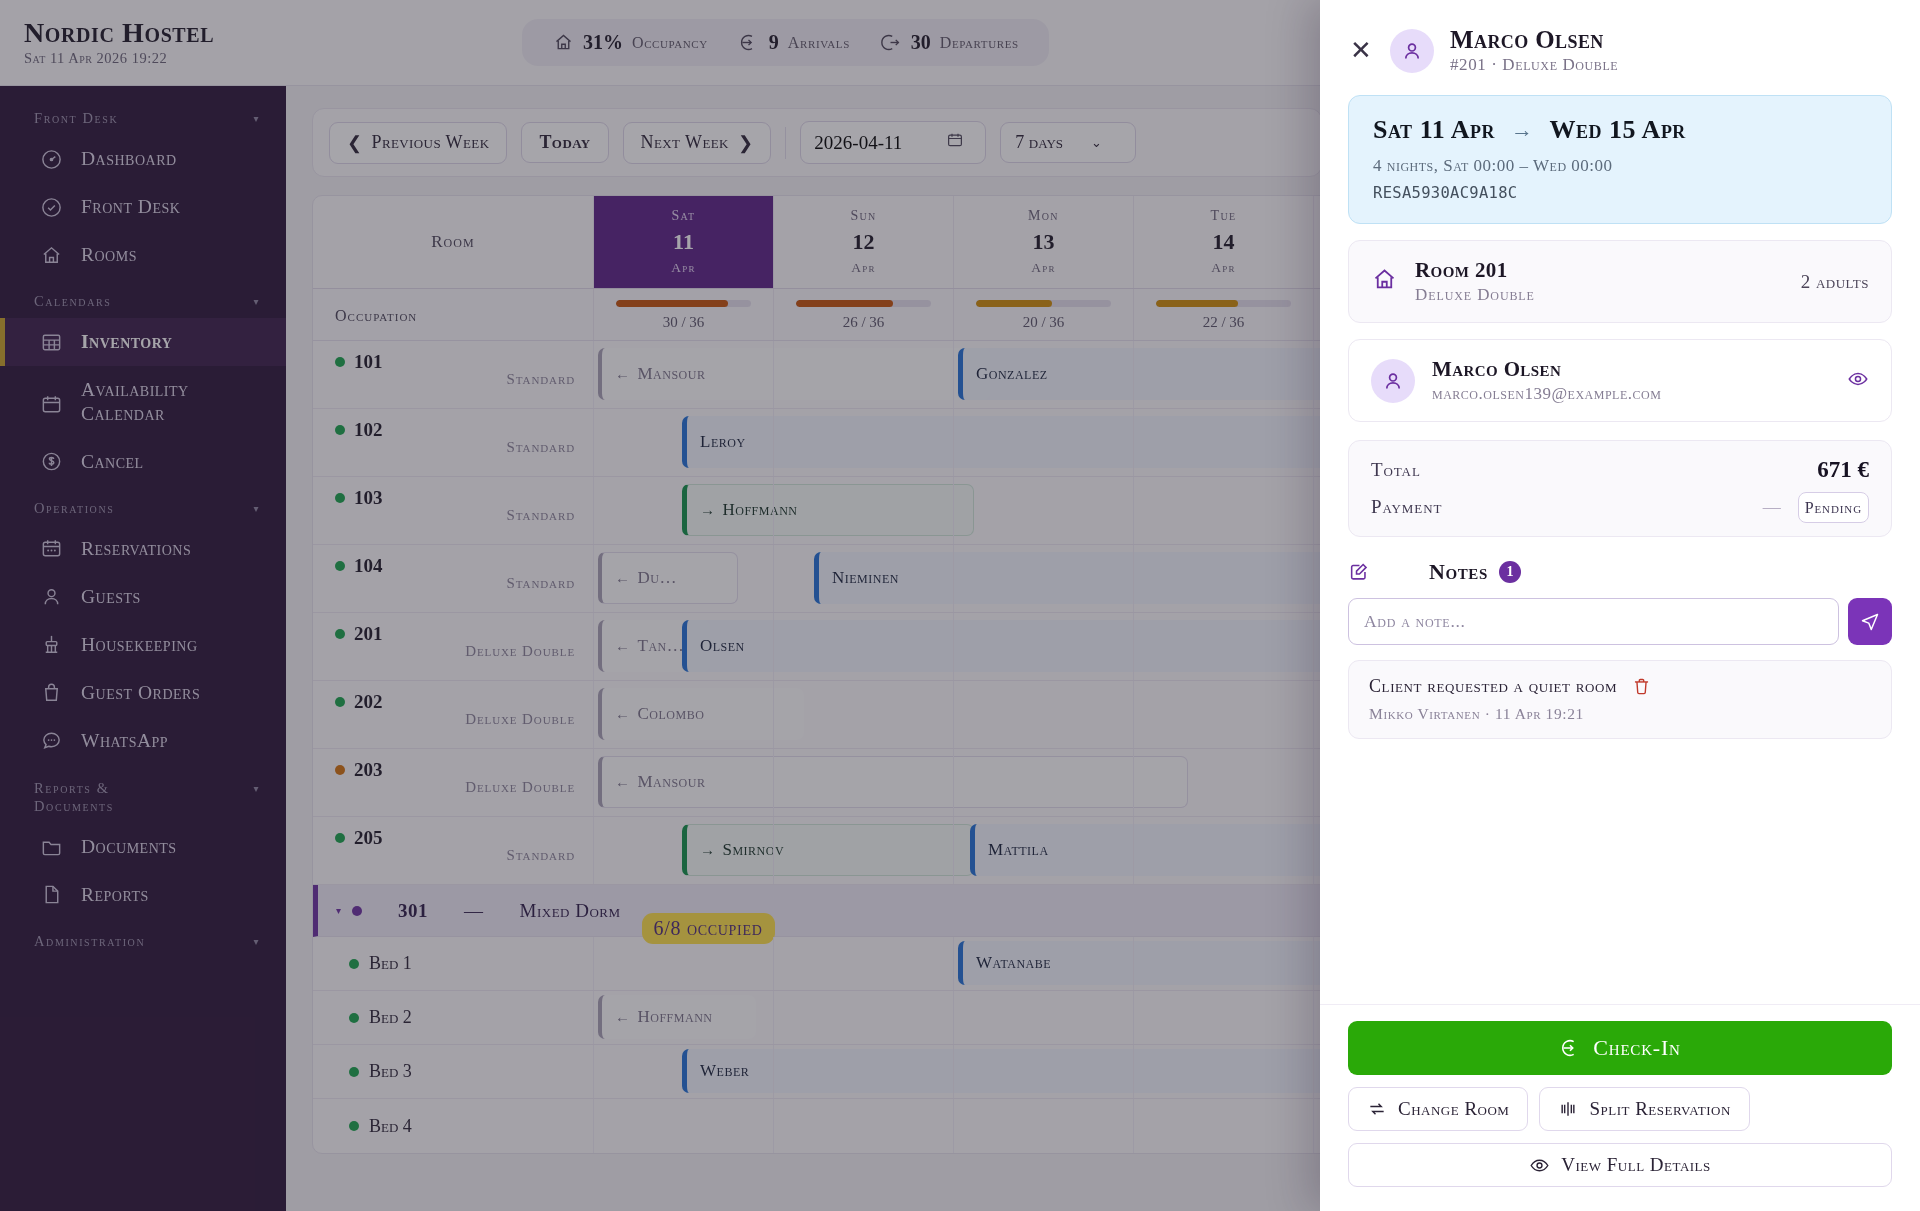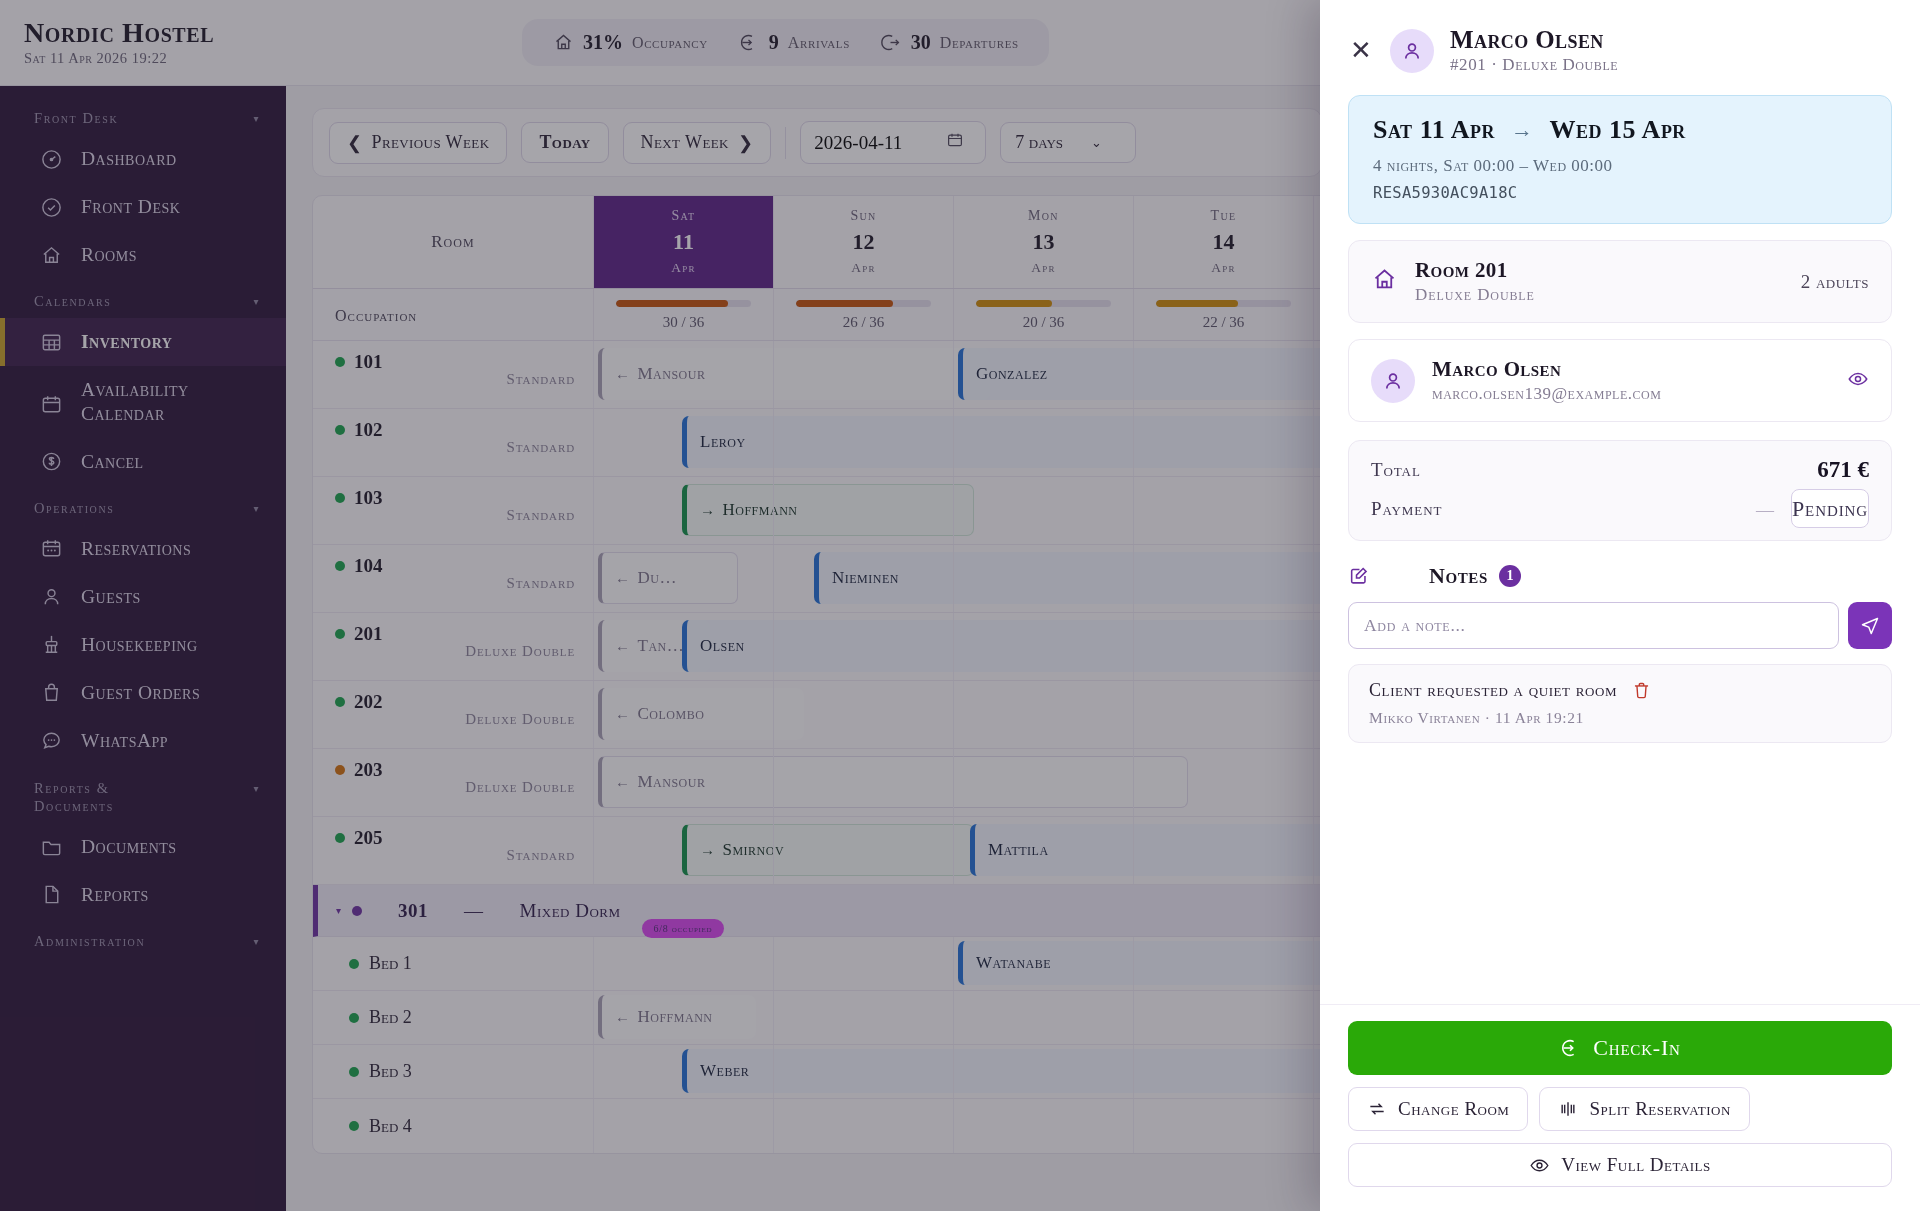--- a/index.html
+++ b/index.html
@@ -148,21 +148,21 @@
   .arr { margin-right: 7px; font-size: 15px; }
 
   .dormrow {
     border-bottom: 1px solid #e6e1ee; background: #eeeaf6; height: 52px;
     display: flex; align-items: center; padding-left: 18px; gap: 11px;
     border-left: 5px solid #6b2fa0;
   }
   .dorm-caret { font-size: 10px; color: #6b2fa0; }
   .dorm-title { font-variant: small-caps; font-size: 19px; letter-spacing: .5px; color: #2c1a47; font-weight: 700; margin-left: 25px; }
   .dorm-badge {
-    background: #d946ef; color: #4e2a77; font-variant: small-caps; font-size: 10px;
+    background: #fde047; color: #4e2a77; font-variant: small-caps; font-size: 20px;
     letter-spacing: .7px; padding: 4px 12px; border-radius: 11px; margin-left: 10px; margin-top: 36px;
   }
   .bedrow .rcell { padding: 0 18px 0 36px; display: flex; align-items: center; height: 100%; }
   .bedname { display: flex; align-items: center; gap: 10px; font-variant: small-caps; font-size: 18px; color: #2b2336; }
   .bedrow { height: 54px; }
   .bedrow .res { top: 4px; height: 44px; }
 
   
   .panel {
     position: absolute; right: 0; top: 0; width: 600px; height: 1211px;
@@ -199,22 +199,22 @@
   .home-ic { color: #6b2fa0; }
   .eye-ic { color: #6b2fa0; cursor: pointer; }
 
   .card-money { background: #faf9fc; border: 1px solid #ece8f2; border-radius: 12px; padding: 16px 22px 18px; margin-top: 18px; }
   .mrow { display: flex; align-items: center; justify-content: space-between; }
   .mrow + .mrow { margin-top: 13px; }
   .mlbl { font-variant: small-caps; font-size: 19px; color: #3f3850; letter-spacing: .9px; }
   .mval { font-size: 23px; font-weight: 700; color: #171222; }
   .dash { color: #b4acc2; margin-right: 13px; font-size: 18px; }
   .pill {
-    border: 1px solid #d6cde6; border-radius: 8px; padding: 6px 0;
-    font-variant: small-caps; font-size: 22px; letter-spacing: .9px; color: #3c3450; background: #fff;
+    border: 1px solid #d6cde6; border-radius: 8px; padding: 6px 6px;
+    font-variant: small-caps; font-size: 16px; letter-spacing: .9px; color: #3c3450; background: #fff;
   }
 
   .notes-hd { display: flex; align-items: center; gap: 11px; margin-top: 22px; }
   .notes-ttl { font-variant: small-caps; font-size: 22px; font-weight: 700; color: #1d1726; letter-spacing: .6px; margin-left: 48px; }
   .badge-ct {
     width: 22px; height: 22px; border-radius: 50%; background: #6b2fa0; color: #fff;
     font-size: 14px; display: flex; align-items: center; justify-content: center; font-weight: 700;
   }
   .note-input-row { display: flex; gap: 9px; margin-top: 13px; }
   .note-input {

